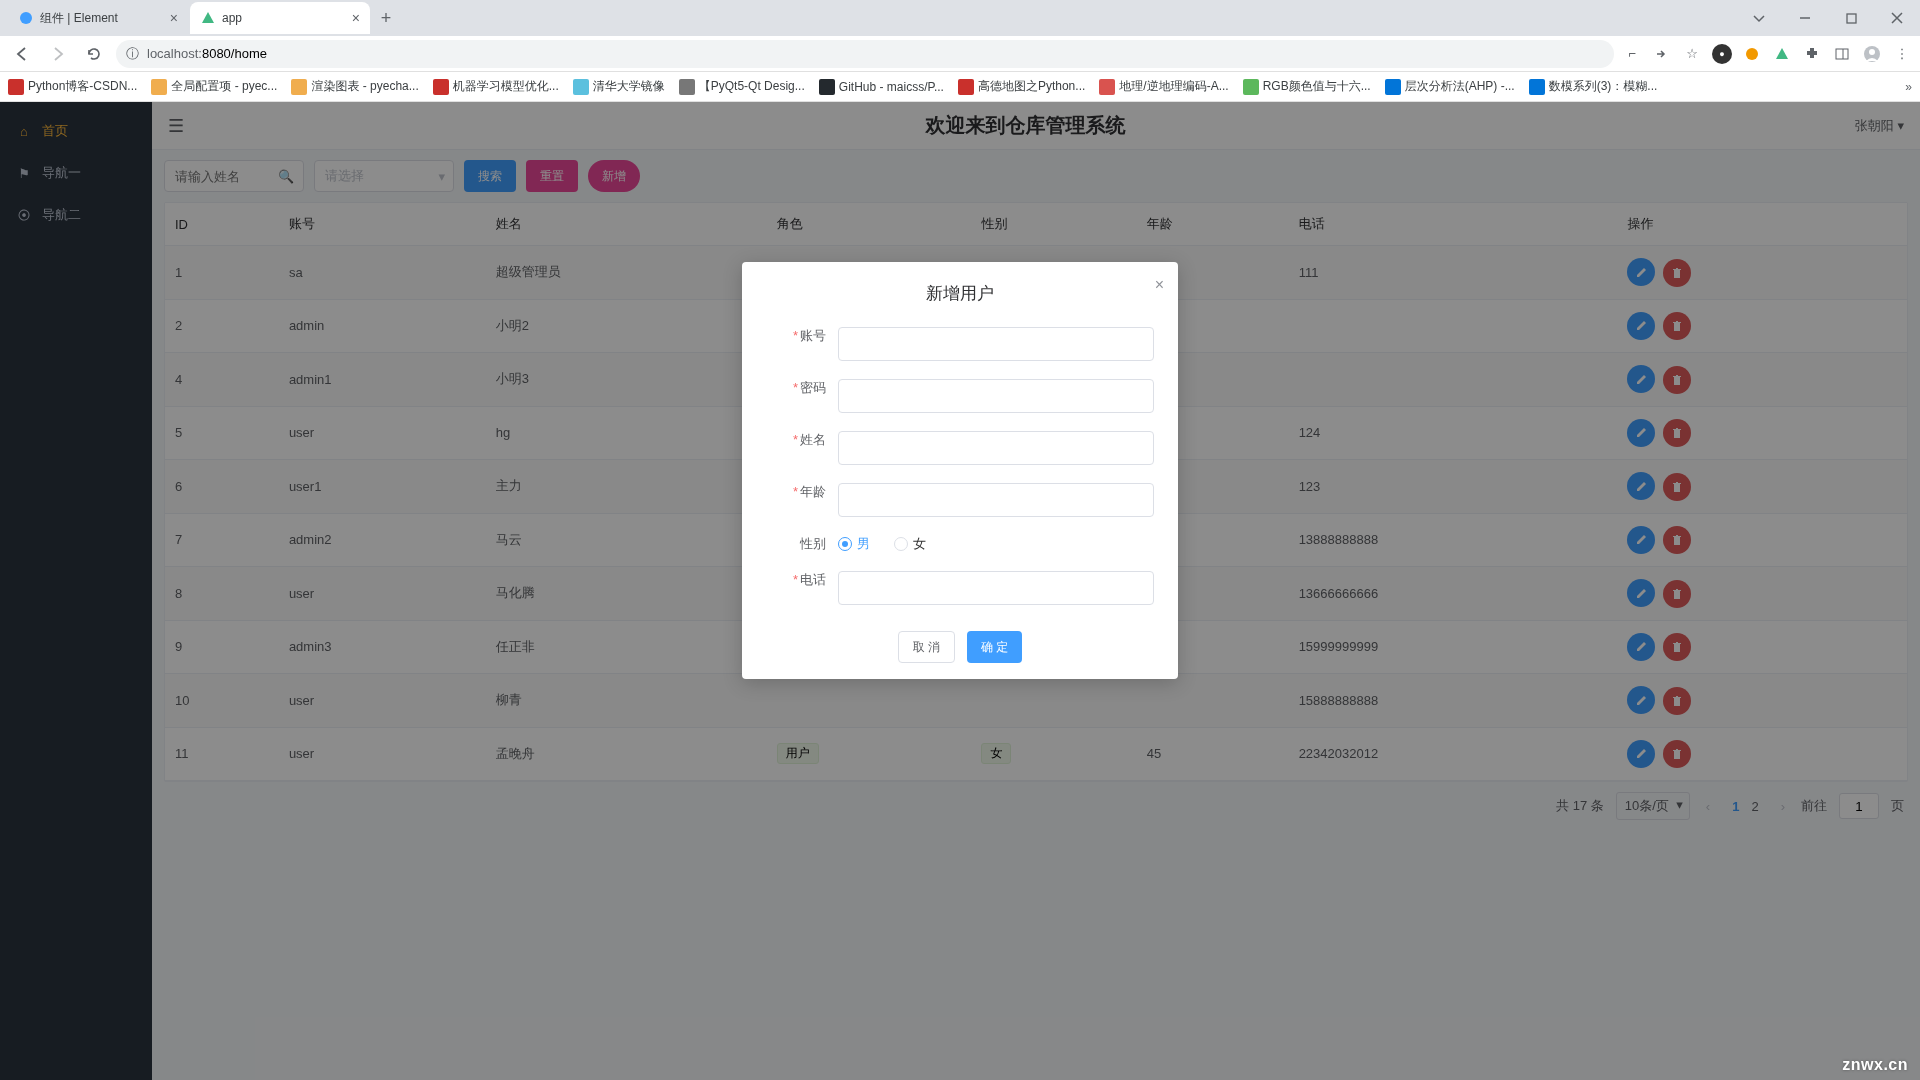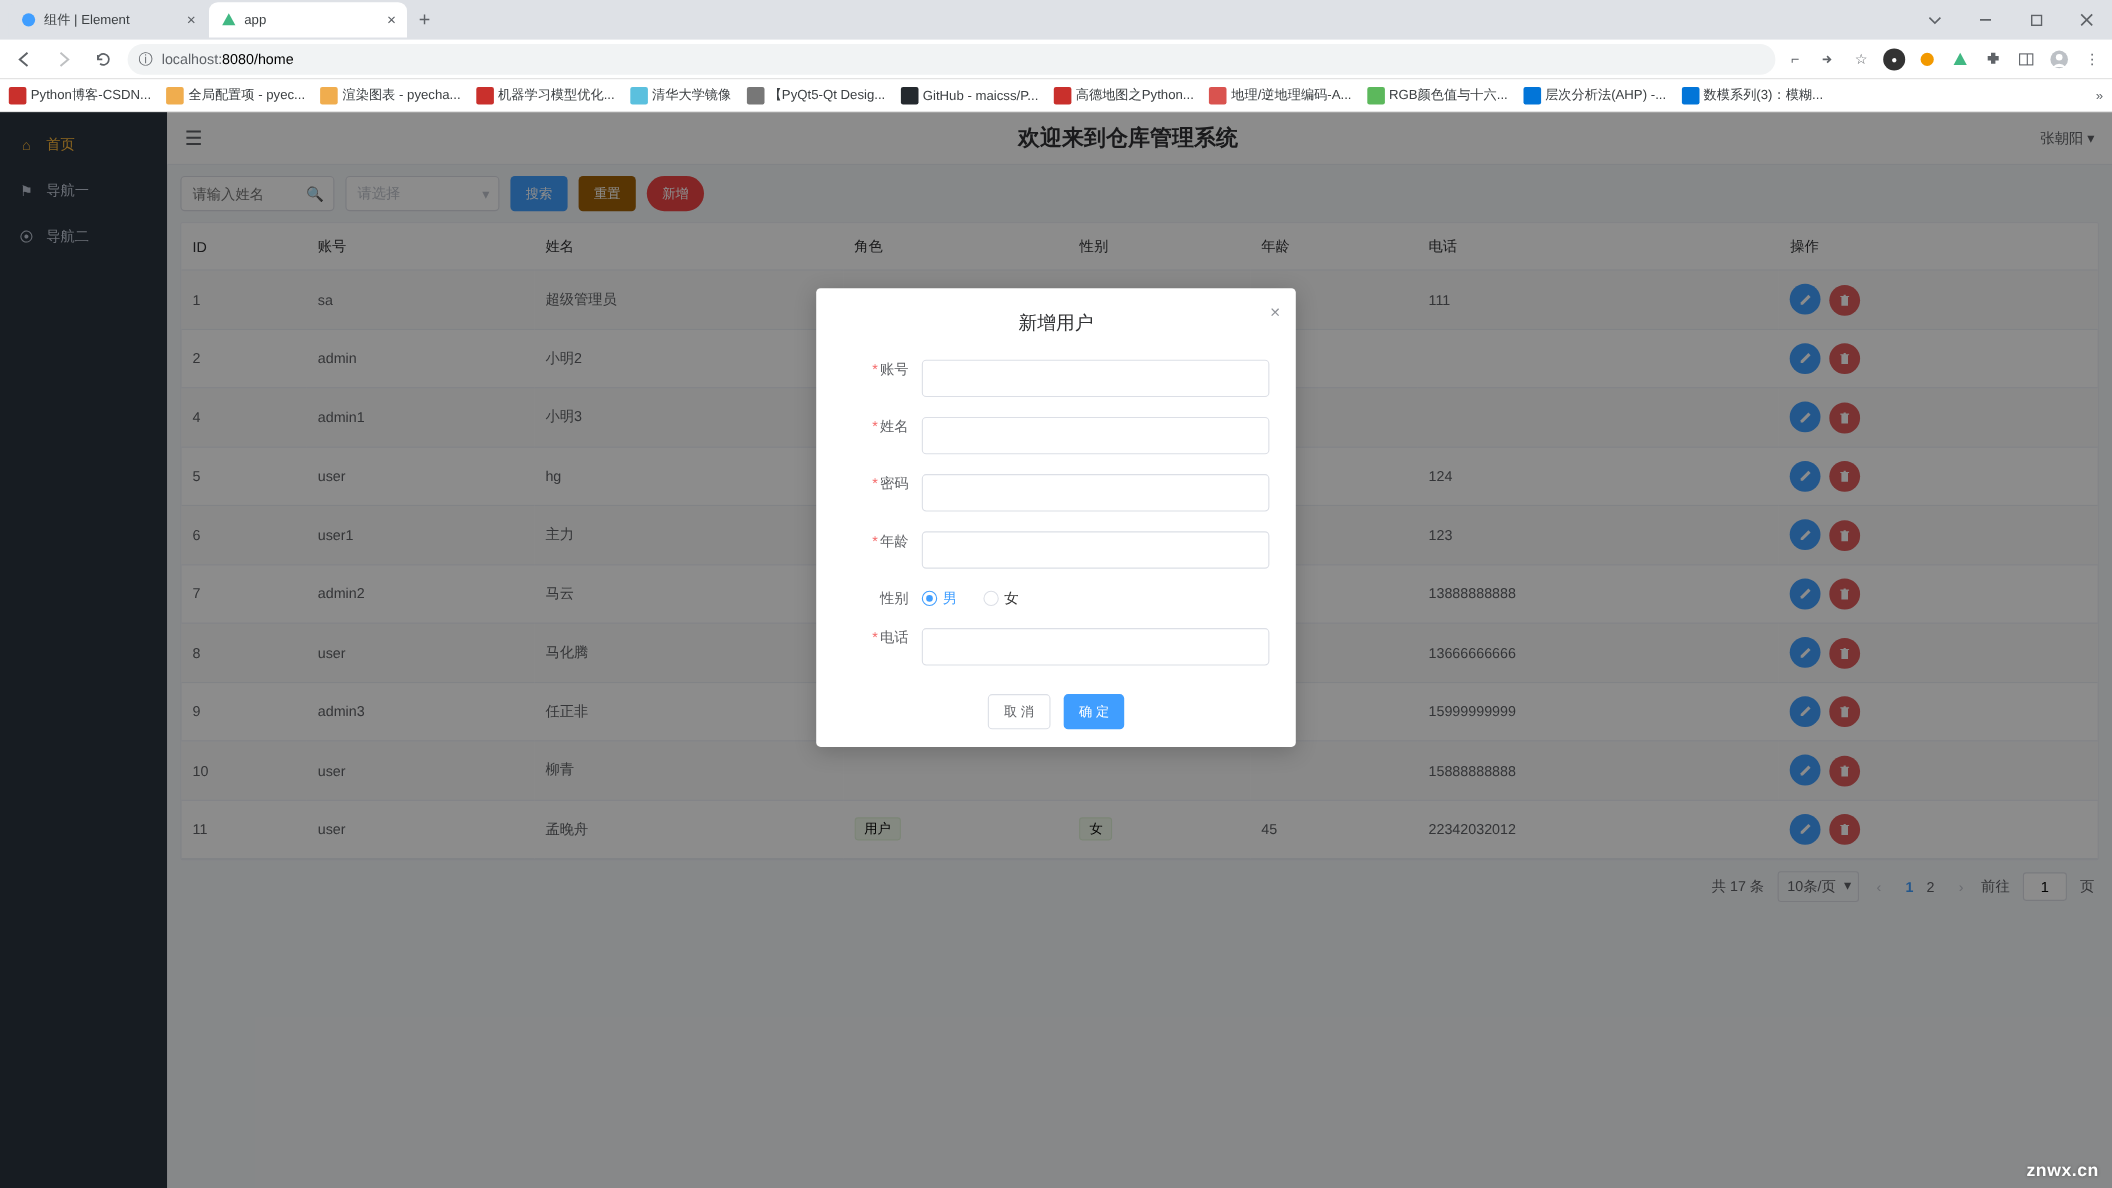--- a/index.html
+++ b/index.html
@@ -42,22 +42,22 @@
 .user-chip { color: #606266; font-size: 13px; }
 
 .toolbar { display: flex; align-items: center; gap: 10px; padding: 10px 12px; }
 .inp { height: 32px; border: 1px solid #dcdfe6; border-radius: 4px; background: #fff; padding: 0 28px 0 10px; font-size: 13px; color: #606266; position: relative; display: flex; align-items: center; }
 .inp input { border: none; outline: none; width: 100%; font-size: 13px; background: transparent; }
 .inp .suffix { position: absolute; right: 8px; color: #c0c4cc; }
 .sel { width: 140px; }
 .search-inp { width: 140px; }
 .btn { height: 32px; padding: 0 14px; border-radius: 4px; border: none; font-size: 12px; color: #fff; cursor: pointer; }
 .btn-primary { background: #409eff; }
-.btn-success { background: #a16207; }
-.btn-add { background: #ef4444; border-radius: 16px; font-family: Liberation Serif, serif; }
+.btn-success { background: #ec4899; }
+.btn-add { background: #ec4899; border-radius: 16px; font-family: Liberation Serif, serif; }
 
 .table-wrap { background: #fff; margin: 0 12px; border: 1px solid #ebeef5; border-radius: 2px; }
 table { width: 100%; border-collapse: collapse; }
 th, td { text-align: left; padding: 12px 10px; border-bottom: 1px solid #ebeef5; font-size: 13px; color: #606266; }
 th { background: #fff; color: #303133; font-weight: 500; }
 tbody tr:nth-child(odd) { background: #fafafa; }
 .tag { display: inline-block; padding: 1px 8px; border-radius: 3px; font-size: 12px; }
 .tag-green { background: #f0f9eb; border: 1px solid #e1f3d8; color: #000000; }
 .icon-btn { width: 28px; height: 28px; border-radius: 50%; display: inline-flex; align-items: center; justify-content: center; color: #fff; font-size: 13px; margin-right: 4px; cursor: pointer; }
 .icon-btn.edit { background: #409eff; }
@@ -539,25 +539,25 @@
   <div class="mask">
     <div class="dialog">
       <div class="dialog-close">×</div>
       <div class="dialog-title">新增用户</div>
 
       <div class="form-row">
         <div class="form-label"><span class="req">*</span><span>账号</span></div>
         <input class="form-input" style="">
       </div>
       <div class="form-row">
+        <div class="form-label"><span class="req">*</span><span>密码</span></div>
+        <input class="form-input" style="">
+      </div>
+      <div class="form-row">
         <div class="form-label"><span class="req">*</span><span>姓名</span></div>
-        <input class="form-input" style="">
-      </div>
-      <div class="form-row">
-        <div class="form-label"><span class="req">*</span><span>密码</span></div>
         <input class="form-input" style="">
       </div>
       <div class="form-row">
         <div class="form-label"><span class="req">*</span><span>年龄</span></div>
         <input class="form-input" style="">
       </div>
       <div class="form-row">
         <div class="form-label"><span>性别</span></div>
         <div class="radio-grp">
           <label class="radio-item checked">

